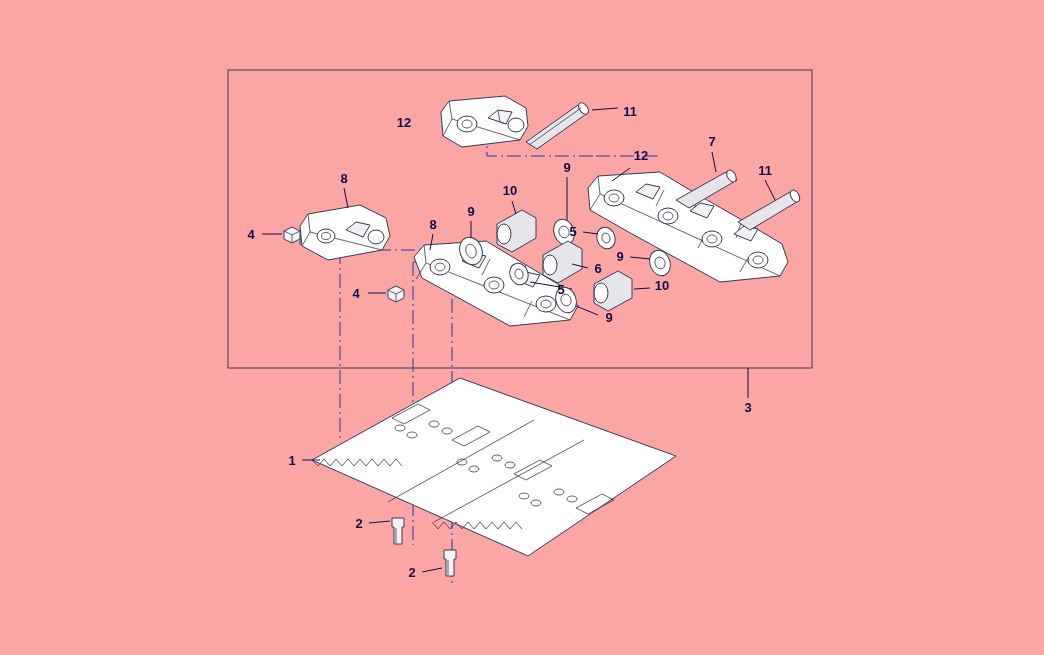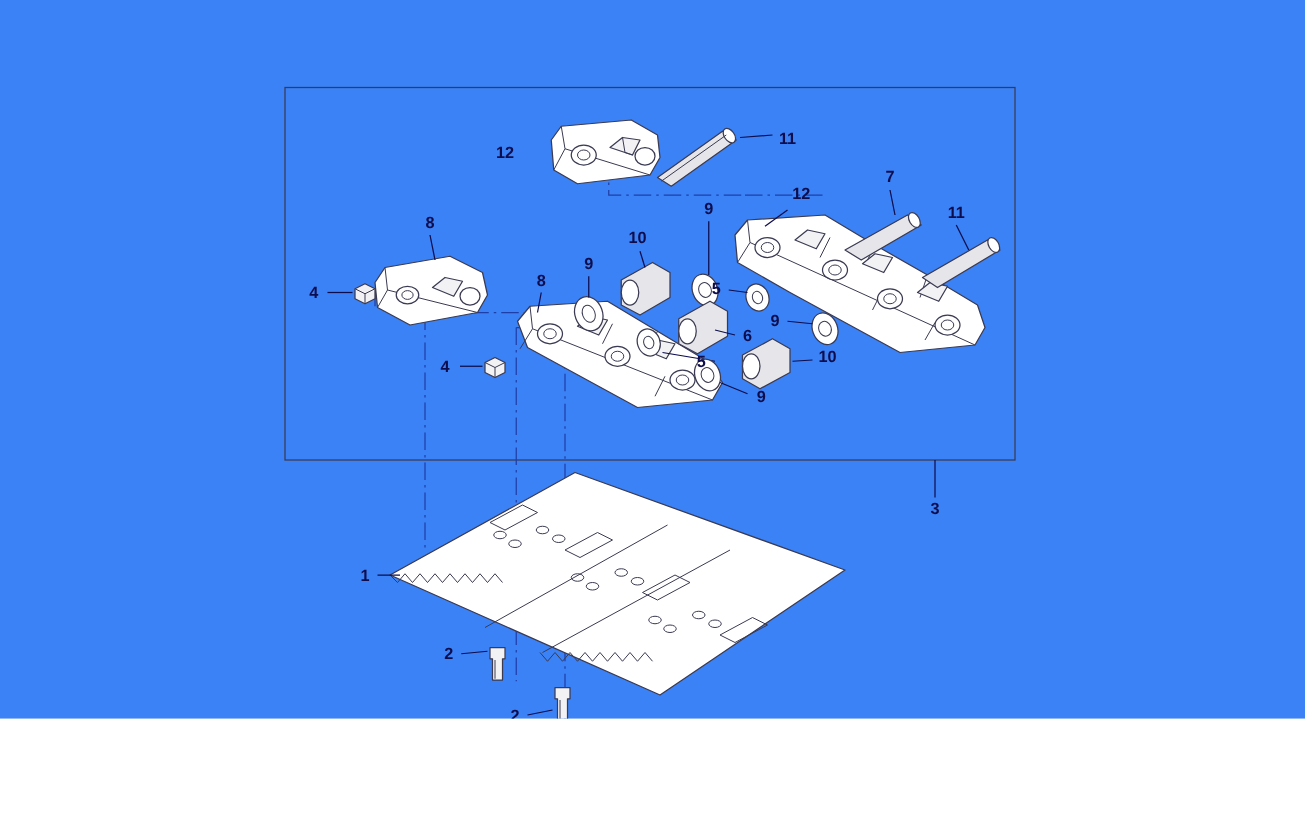--- a/index.html
+++ b/index.html
@@ -6,22 +6,22 @@
     margin: 0;
     padding: 0;
     background: #ffffff;
   }
   body {
     font-family: "Liberation Sans", sans-serif;
   }
   #page {
     position: relative;
     width: 1044px;
-    height: 575px;
-    background: #3b82f6;
+    height: 655px;
+    background: #fca5a5;
     overflow: hidden;
   }
   #diagram-svg {
     position: absolute;
     left: 0;
     top: 0;
   }
   .callout {
     position: absolute;
     font-family: "Liberation Sans", sans-serif;

